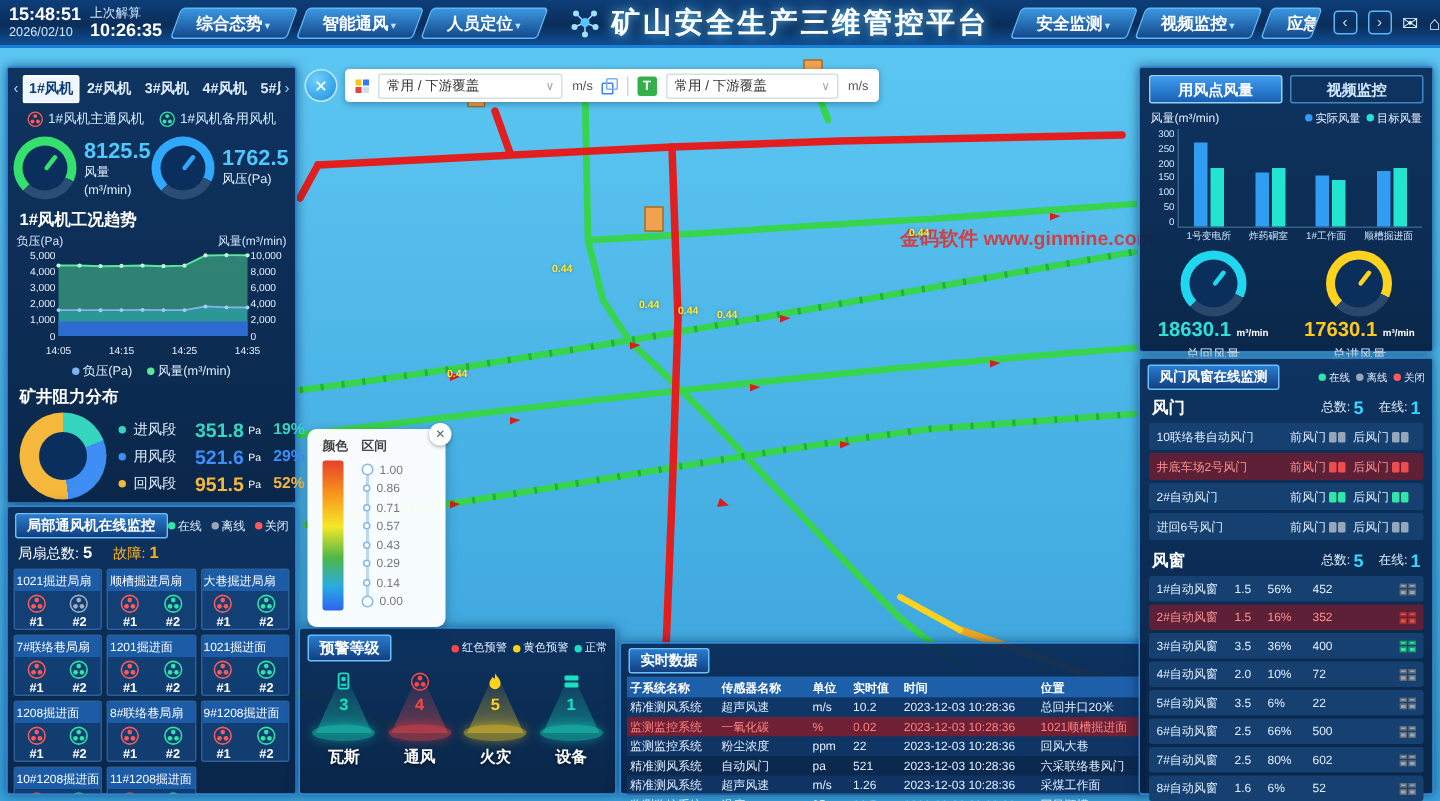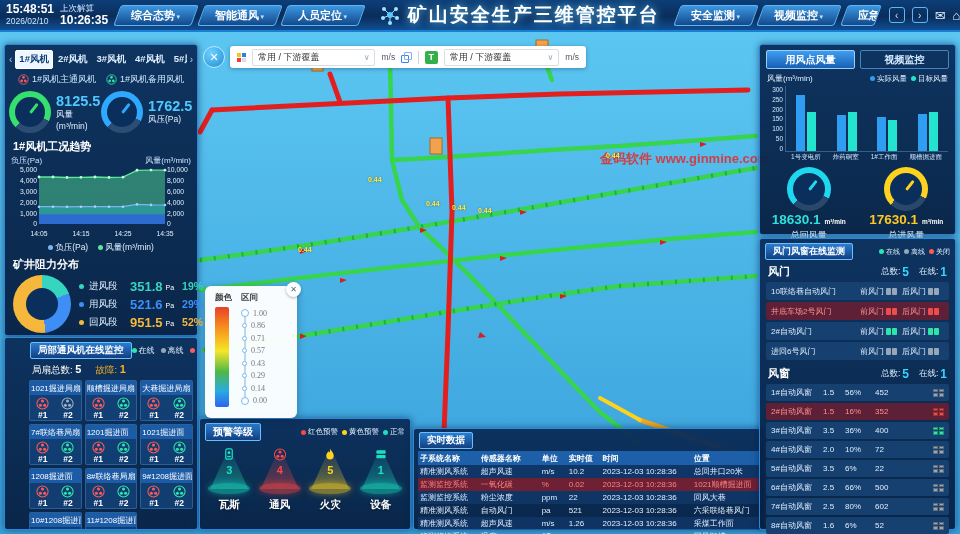--- a/index.html
+++ b/index.html
@@ -64,21 +64,21 @@
   .donut-wrap{display:flex;align-items:center;gap:8px;padding:3px 8px 0;}
   .donut{width:58px;height:58px;border-radius:50%;position:relative;flex:none;}
   .donut::before{content:"";position:absolute;inset:13px;border-radius:50%;background:#0a2f5c;}
   .res-row{display:flex;align-items:center;gap:3px;margin:3px 0;white-space:nowrap;}
   .res-row .rl{font-size:9.5px;color:#dfeeff;width:38px;}
   .res-row .rv{font-size:13px;font-weight:bold;}
   .res-row .ru{font-size:7px;margin-top:3px;}
   .res-row .rp{font-size:10.5px;font-weight:bold;margin-left:5px;}
 
   
-  #localFans{left:4px;top:337px;width:194px;height:193px;overflow:hidden;padding-left:20px;}
+  #localFans{left:4px;top:337px;width:194px;height:193px;overflow:hidden;}
   .cnt-row{display:flex;gap:14px;padding:2px 7px 3px;font-size:9.5px;color:#fff;}
   .cnt-row b{font-size:11px;}
   .fault{color:#ffb020;}
   #fan-cards{display:grid;grid-template-columns:1fr 1fr 1fr;gap:3px;padding:0 4px;}
   .fcard{background:rgba(22,72,132,.65);border:1px solid rgba(90,160,230,.35);border-radius:2px;overflow:hidden;cursor:pointer;}
   .fcard .fct{background:#1c5ba6;font-size:8px;padding:1.5px 1px;white-space:nowrap;overflow:hidden;}
   .fcard .fcb{display:flex;justify-content:space-around;padding:2px 0 0;}
   .fcard .fu{display:flex;flex-direction:column;align-items:center;}
   .fcard .fu b{font-size:8.5px;line-height:10px;}
 
@@ -109,21 +109,21 @@
     box-shadow:0 1px 3px rgba(0,0,0,.3);color:#567;font-size:8px;display:flex;align-items:center;justify-content:center;cursor:pointer;}
   .rng-cols{display:flex;gap:9px;}
   .rng-h{font-size:8.5px;font-weight:bold;color:#444;margin-bottom:3px;}
   .grad{width:14px;height:100px;border-radius:2px;
     background:linear-gradient(180deg,#e8402a 0%,#f7941d 22%,#f5e727 44%,#4db748 65%,#29abe2 84%,#2e63f0 100%);}
   .rwrap{position:relative;height:100px;}
   .rline{position:absolute;left:3px;top:4px;bottom:4px;width:2px;background:#bcd8f0;}
   .rrow{position:relative;display:flex;align-items:center;height:12.5px;gap:4px;}
   .rdot{width:5px;height:5px;border-radius:50%;background:#fff;border:1px solid #7fb9ee;flex:none;margin-left:1px;}
   .rdot.big{width:8px;height:8px;margin-left:0;}
-  .rtxt{font-size:8px;color:#777;font-family:Liberation Serif, serif;}
+  .rtxt{font-size:8px;color:#777;}
 
   
   #warnPanel{left:199px;top:418px;width:212px;height:112px;}
   #warn-items{display:flex;justify-content:space-around;align-items:flex-end;padding:2px 4px 6px;}
   .witem{display:flex;flex-direction:column;align-items:center;cursor:pointer;}
   .cone{position:relative;width:44px;height:52px;}
   .cone .beam{position:absolute;left:3px;top:2px;width:38px;height:42px;clip-path:polygon(50% 0,100% 100%,0 100%);
     background:linear-gradient(180deg,rgba(255,255,255,.05),var(--c));opacity:.4;}
   .cone .base{position:absolute;left:1px;bottom:3px;width:42px;height:11px;border-radius:50%;background:var(--c);opacity:.45;box-shadow:0 0 7px var(--c);}
   .cone .ic{position:absolute;left:50%;top:3px;transform:translateX(-50%);}

